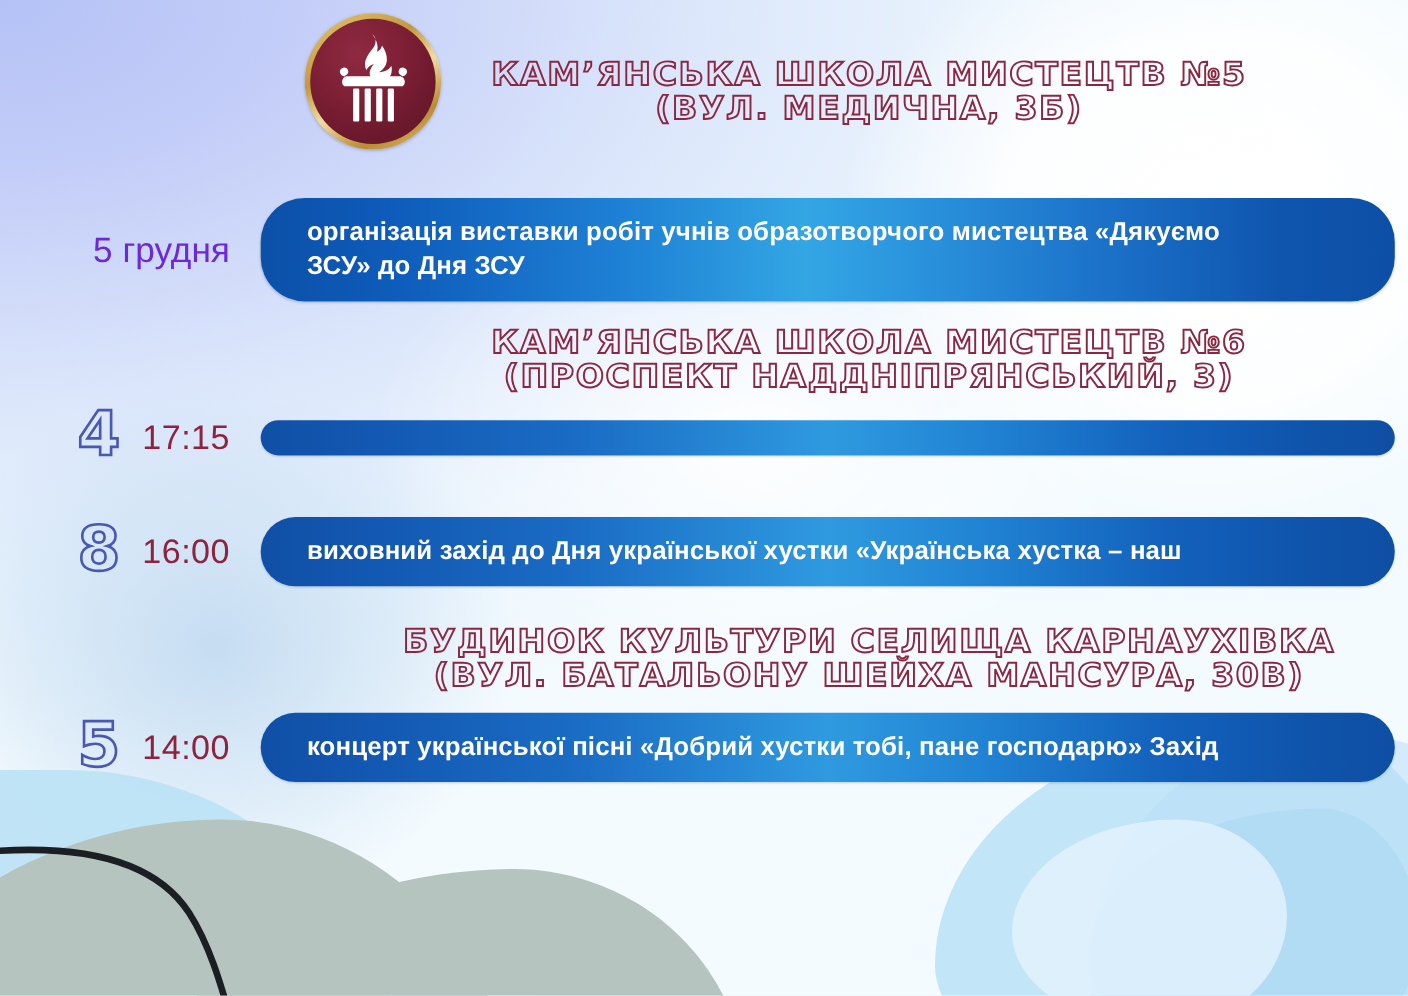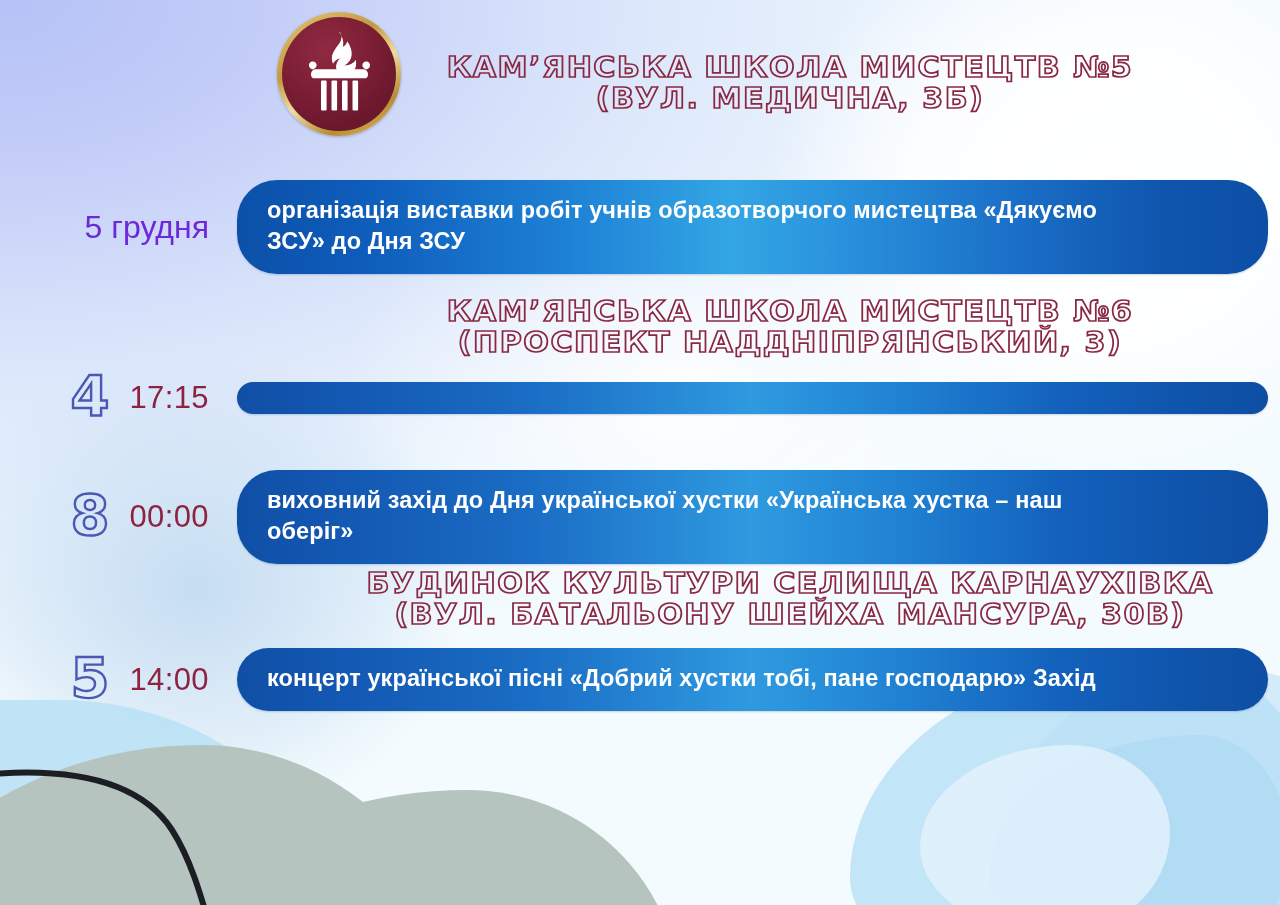--- a/index.html
+++ b/index.html
@@ -151,21 +151,21 @@
     background:linear-gradient(90deg,
         #104fa6 0%,
         #1358b2 10%,
         #1a6cc4 28%,
         #2f9ae0 50%,
         #2286d5 62%,
         #1361bc 80%,
         #0f53aa 93%,
         #0e4fa4 100%);
   }
-  .pill .l{display:block;}
+  .pill .l{display:block;margin-left:12px;}
 
   #row1{top:180px;}
   #row1 .pill{margin-right:12px;}
   #row2{top:370px;}
   #row3{top:470px;}
   #row4{top:648px;}
 </style>
 </head>
 <body>
 
@@ -233,25 +233,24 @@
       <span class="day-num">4</span>
       <span class="day-time">17:15</span>
     </div>
     <div class="pill solid">
     </div>
   </div>
 
   <div class="row" id="row3">
     <div class="daycol">
       <span class="day-num">8</span>
-      <span class="day-time">00:00</span>
+      <span class="day-time">16:00</span>
     </div>
     <div class="pill solid">
       <span class="l">виховний захід до Дня української хустки «Українська хустка – наш</span>
-      <span class="l">оберіг»</span>
     </div>
   </div>
 
   <div class="org-title" id="org3">
     <span class="ln">БУДИНОК КУЛЬТУРИ СЕЛИЩА КАРНАУХІВКА</span>
     <span class="ln">(ВУЛ. БАТАЛЬОНУ ШЕЙХА МАНСУРА, 30В)</span>
   </div>
 
   <div class="row" id="row4">
     <div class="daycol">

